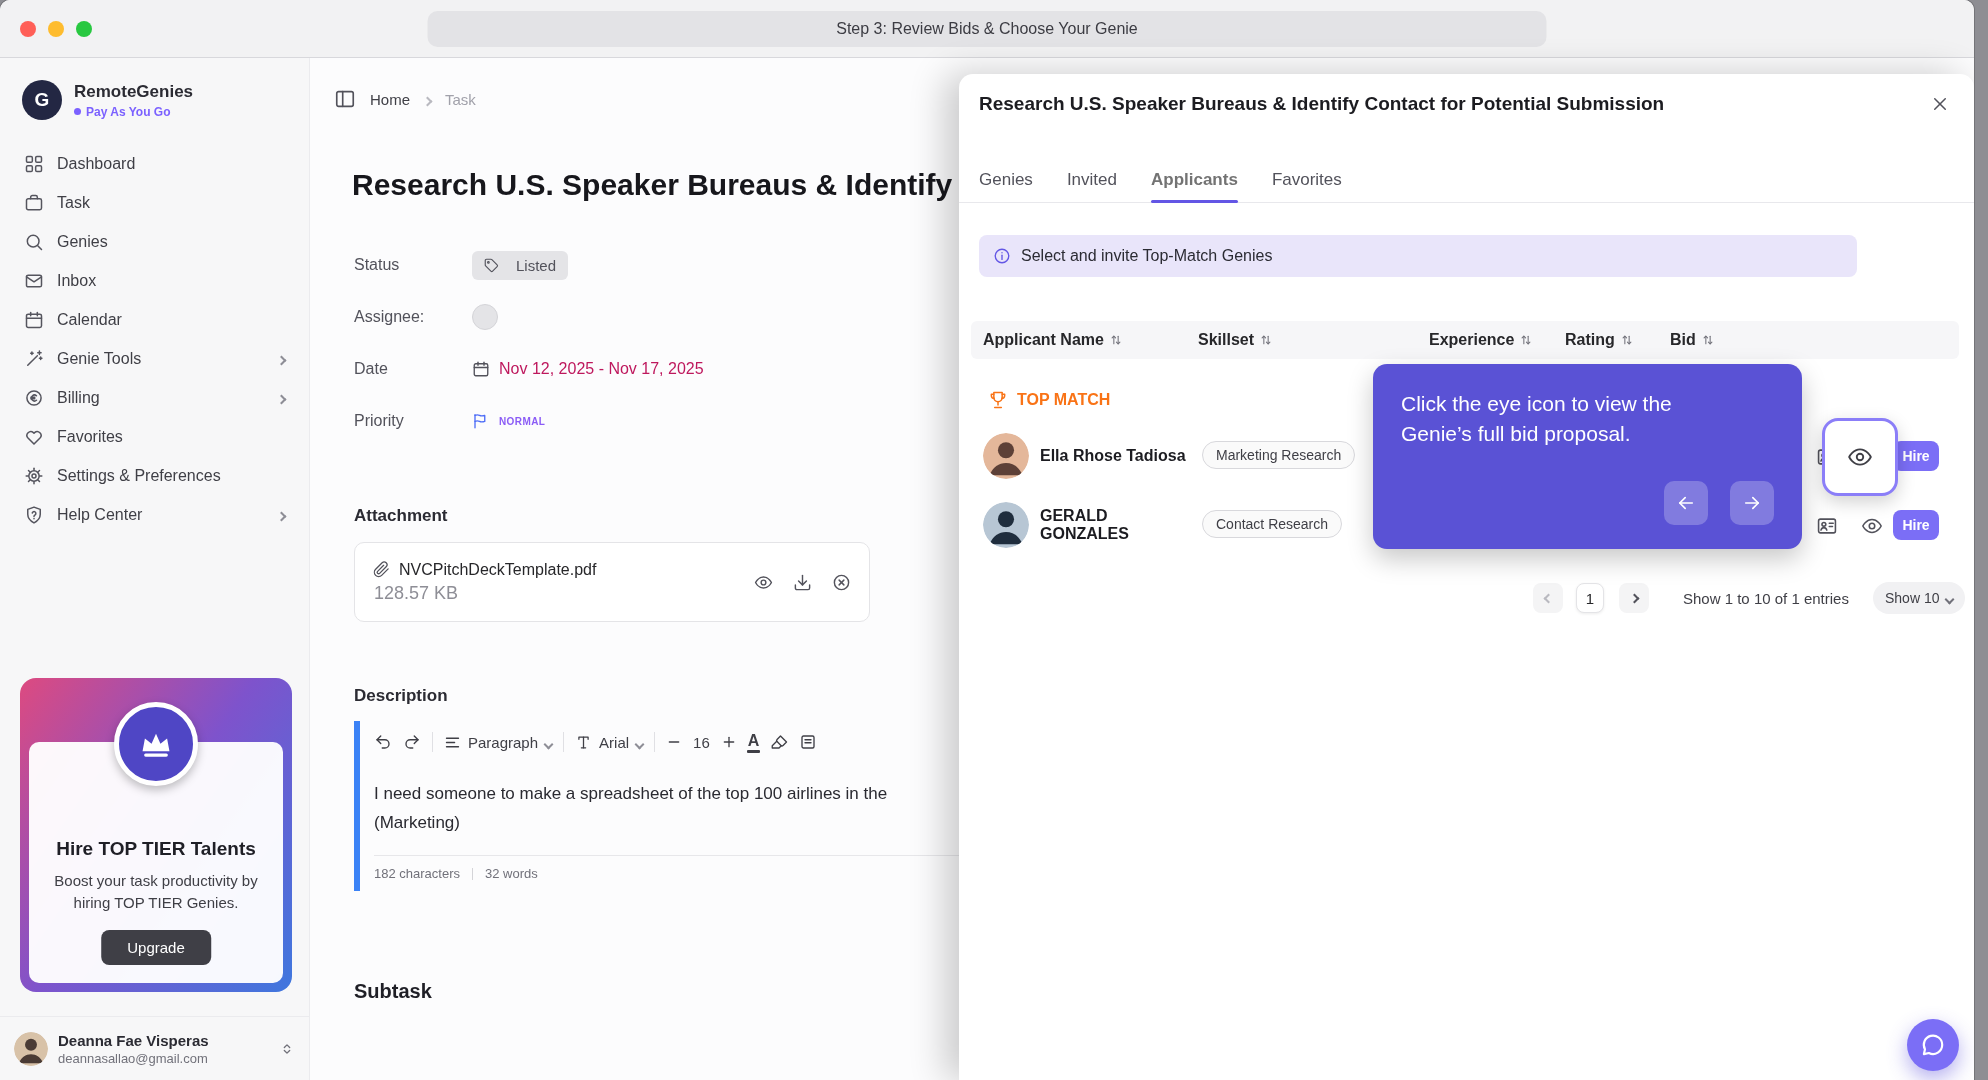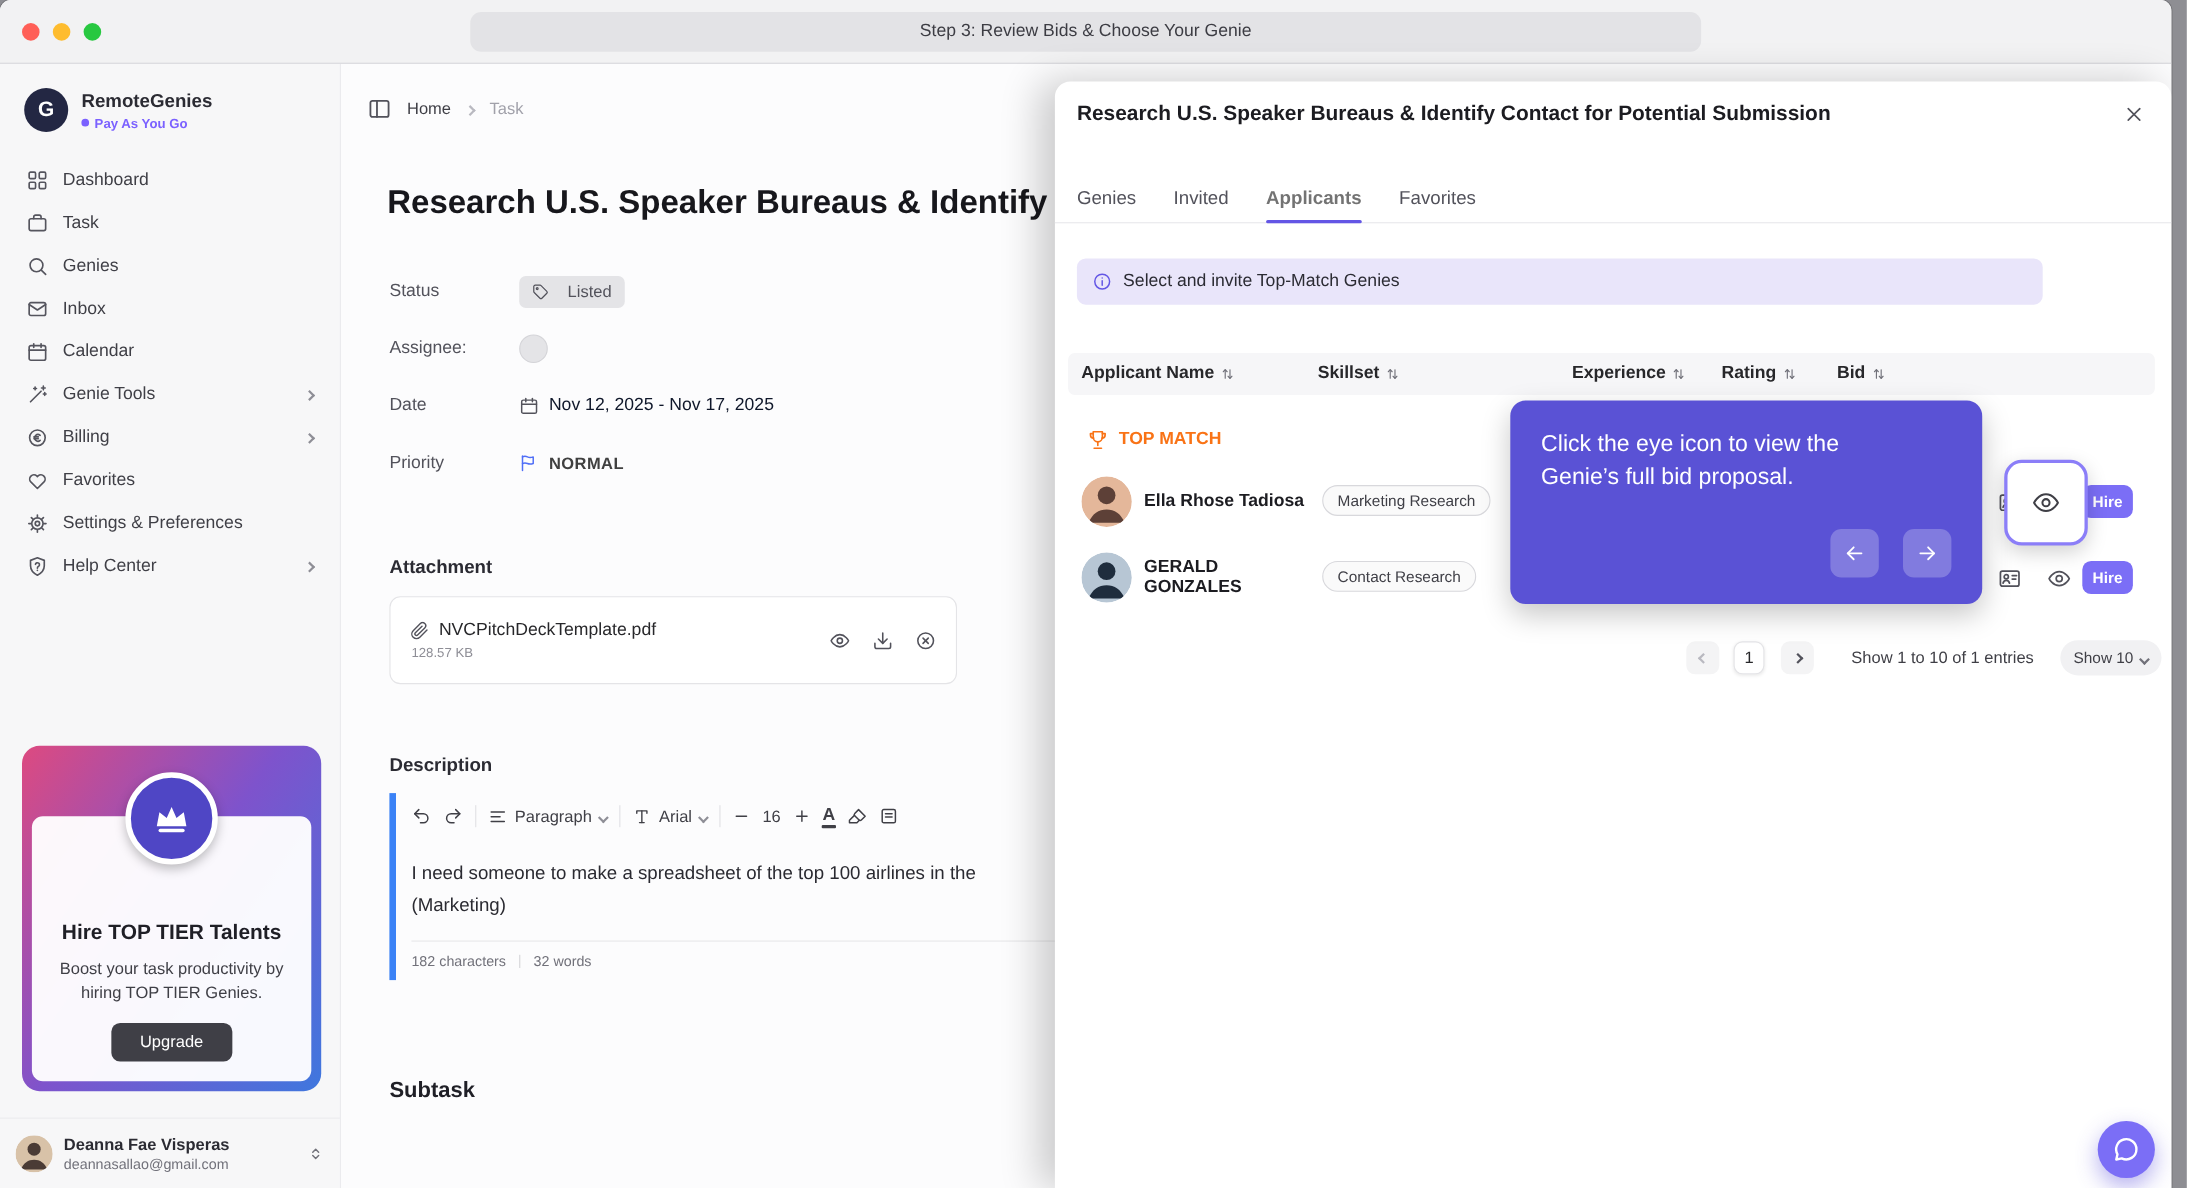--- a/index.html
+++ b/index.html
@@ -48,26 +48,26 @@
   .main { position:absolute; left:310px; top:58px; right:0; bottom:0; background:#fcfcfd; }
   .topbar { position:absolute; left:24px; top:30px; display:flex; align-items:center; gap:14px; font-size:15px; }
   .crumb-home { color:#3f3f46; } .crumb-cur { color:#a1a1aa; }
   .crumb-sep { color:#b9b9c0; }
   .task-title { position:absolute; left:42px; top:110px; font-size:30px; font-weight:800; color:#17171c; white-space:nowrap; width:644px; overflow:hidden; }
   .fields { position:absolute; left:44px; top:190px; }
   .frow { display:flex; align-items:center; height:34px; margin-bottom:18px; }
   .flabel { width:118px; font-size:16px; color:#52525b; }
   .badge-listed { display:inline-flex; align-items:center; gap:17px; background:#e4e4e7; border-radius:6px; padding:6px 12px; font-size:15px; color:#52525b; }
   .assignee-ph { width:26px; height:26px; border-radius:50%; background:#e4e4e7; border:1px solid #d4d4d8; }
-  .date-val { display:inline-flex; align-items:flex-end; gap:9px; font-size:16px; color:#0f172a; }
-  .prio-val { display:inline-flex; align-items:center; gap:9px; font-size:15px; font-weight:700; letter-spacing:.4px; color:#404040; }
+  .date-val { display:inline-flex; align-items:flex-end; gap:9px; font-size:16px; color:#be185d; }
+  .prio-val { display:inline-flex; align-items:center; gap:9px; font-size:10px; font-weight:700; letter-spacing:.4px; color:#8b5cf6; }
   .sec-h { position:absolute; left:44px; font-size:17px; font-weight:700; color:#2b2b33; }
   .att-card { position:absolute; left:44px; top:484px; width:516px; height:80px; background:#fff; border:1px solid #e4e4e7; border-radius:10px; display:flex; align-items:center; padding:0 18px; }
   .att-name-row { display:flex; align-items:center; gap:9px; font-size:16px; color:#27272a; }
-  .att-size { font-size:12px; color:#8e8e96; margin-top:4px; margin-left:1px; }
+  .att-size { font-size:18px; color:#8e8e96; margin-top:4px; margin-left:1px; }
   .att-actions { margin-left:auto; display:flex; gap:20px; color:#52525b; }
   .editor { position:absolute; left:44px; top:663px; width:640px; border-left:6px solid #3b82f6; padding-left:14px; }
   .etoolbar { display:flex; align-items:center; gap:11px; height:42px; color:#3f3f46; font-size:15px; }
   .esep { width:1px; height:20px; background:#e0e0e4; }
   .egroup { display:flex; align-items:center; gap:7px; }
   .fcolor { position:relative; font-size:16px; font-weight:600; padding-bottom:3px; }
   .fcolor::after { content:""; position:absolute; left:-1px; right:-1px; bottom:0; height:3px; background:#3f3f46; border-radius:1px; }
   .etext { margin-top:16px; font-size:17px; color:#2a2a31; line-height:1.72; }
   .etext div { white-space:nowrap; }
   .ediv { border-top:1px solid #e7e7ea; margin-top:18px; }

